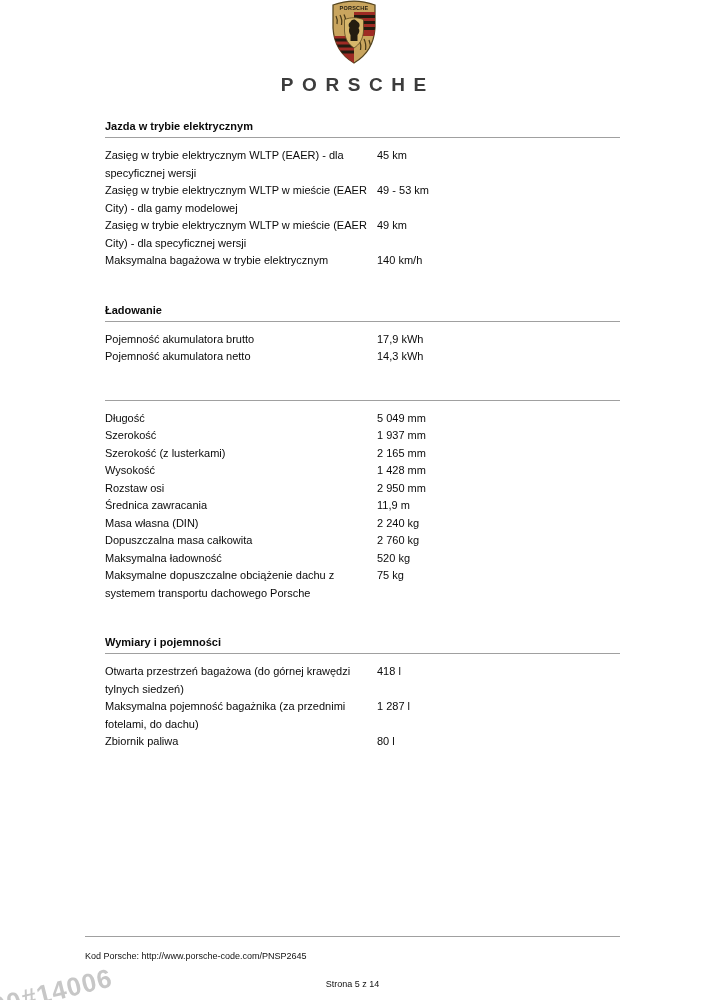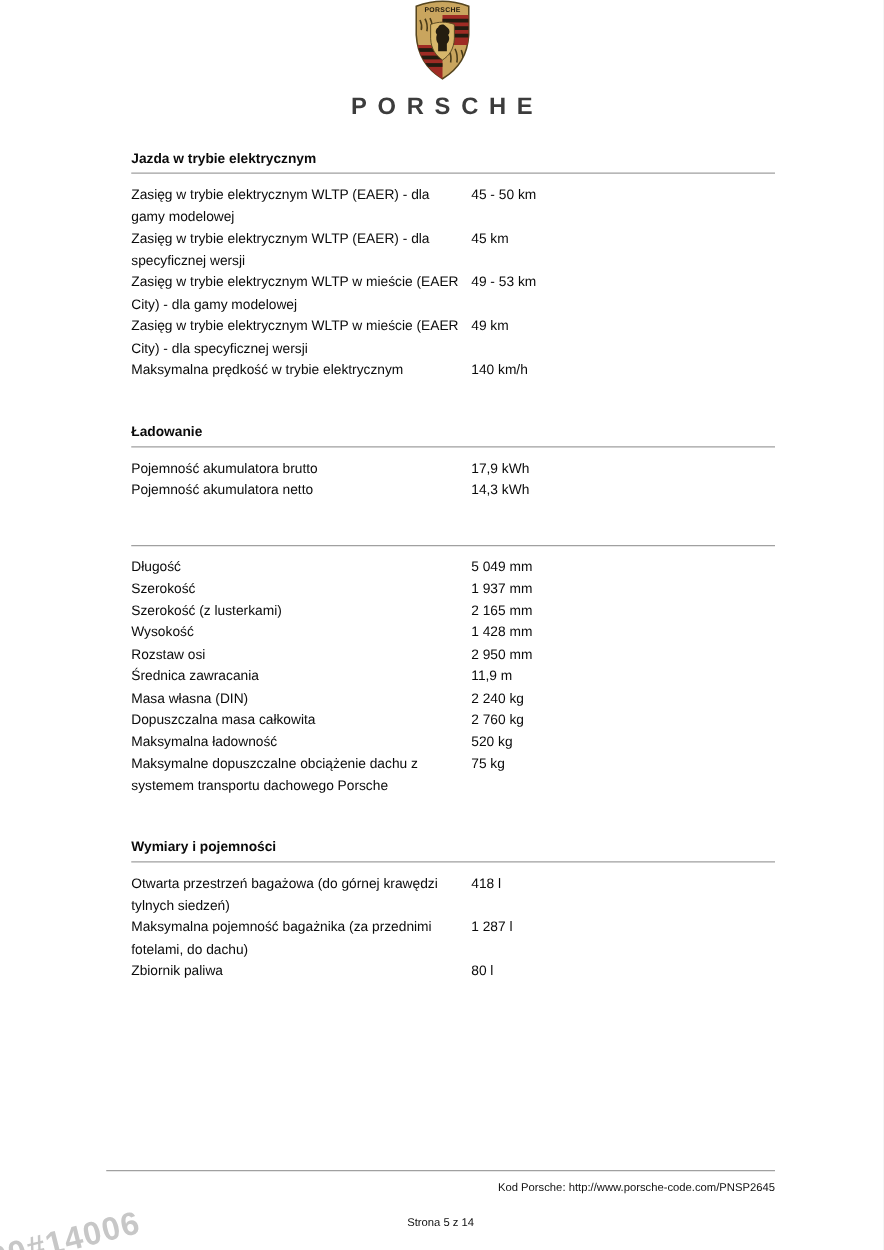--- a/index.html
+++ b/index.html
@@ -23,21 +23,21 @@
   }
   .content { margin:24px 87px 0 105px; }
   .spec-section { margin-bottom:34px; }
   .section-title { font-size:11px; font-weight:bold; margin-bottom:5px; }
   .rule { border-top:1px solid #a0a0a0; height:0; }
   .spec-section .rule { margin-bottom:9px; }
   .spec-row { display:flex; align-items:flex-start; }
   .spec-label { flex:0 0 272px; width:272px; padding-right:6px; font-size:11px; line-height:17.5px; }
   .spec-value { flex:1; font-size:11px; line-height:17.5px; }
   .footer { position:absolute; left:85px; right:87px; top:936px; }
-  .footer-code { text-align:right; font-size:9px; margin-top:8px; color:#111; }
+  .footer-code { text-align:left; font-size:9px; margin-top:14px; color:#111; }
   .footer-page { text-align:center; font-size:9px; margin-top:18px; color:#111; }
   .watermark {
     position:absolute; left:-10px; bottom:-8px;
     transform:rotate(-14deg);
     font-size:26px; font-weight:bold;
     color:#9a9a9a; opacity:0.55;
     letter-spacing:1px; white-space:nowrap;
   }
 </style>
 </head>
@@ -70,37 +70,33 @@
       <path d="M43,82 L43,70 C40,66 39,60 41,55 C38,52 39,46 43,44 C44,40 49,38 53,40 L59,45 C62,48 62,53 59,56 C62,60 61,66 57,70 L57,82 Z" fill="#241d10"></path>
     </svg>
     <div class="wordmark">PORSCHE</div>
   </div>
 
   <div class="content">
       <section class="spec-section">
         <h2 class="section-title">Jazda w trybie elektrycznym</h2>
         <div class="rule"></div>
         <div class="spec-row">
-          <div class="spec-label">Zasięg w trybie elektrycznym WLTP (EAER) - dla gamy modelowej</div>
-          <div class="spec-value">45 - 50 km</div>
-        </div>
-        <div class="spec-row">
           <div class="spec-label">Zasięg w trybie elektrycznym WLTP (EAER) - dla specyficznej wersji</div>
           <div class="spec-value">45 km</div>
         </div>
         <div class="spec-row">
           <div class="spec-label">Zasięg w trybie elektrycznym WLTP w mieście (EAER City) - dla gamy modelowej</div>
           <div class="spec-value">49 - 53 km</div>
         </div>
         <div class="spec-row">
           <div class="spec-label">Zasięg w trybie elektrycznym WLTP w mieście (EAER City) - dla specyficznej wersji</div>
           <div class="spec-value">49 km</div>
         </div>
         <div class="spec-row">
-          <div class="spec-label">Maksymalna prędkość w trybie elektrycznym</div>
+          <div class="spec-label">Maksymalna bagażowa w trybie elektrycznym</div>
           <div class="spec-value">140 km/h</div>
         </div>
       </section>
       <section class="spec-section">
         <h2 class="section-title">Ładowanie</h2>
         <div class="rule"></div>
         <div class="spec-row">
           <div class="spec-label">Pojemność akumulatora brutto</div>
           <div class="spec-value">17,9 kWh</div>
         </div>

